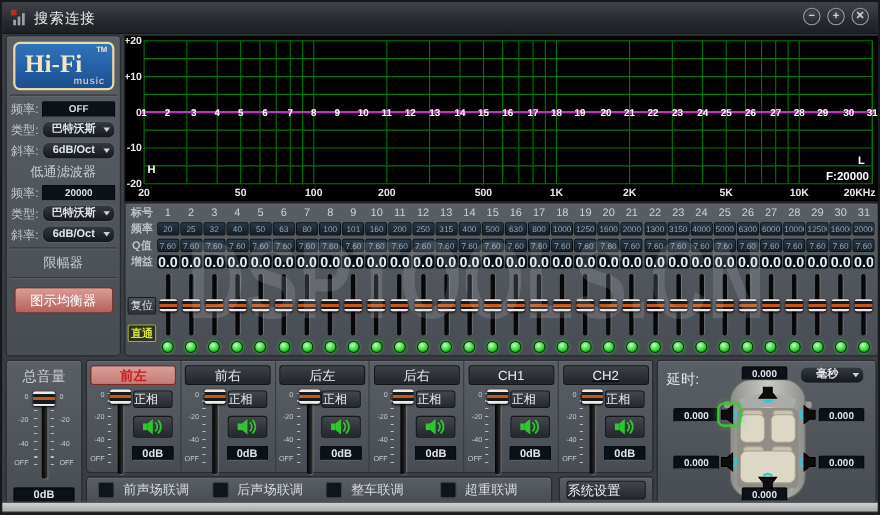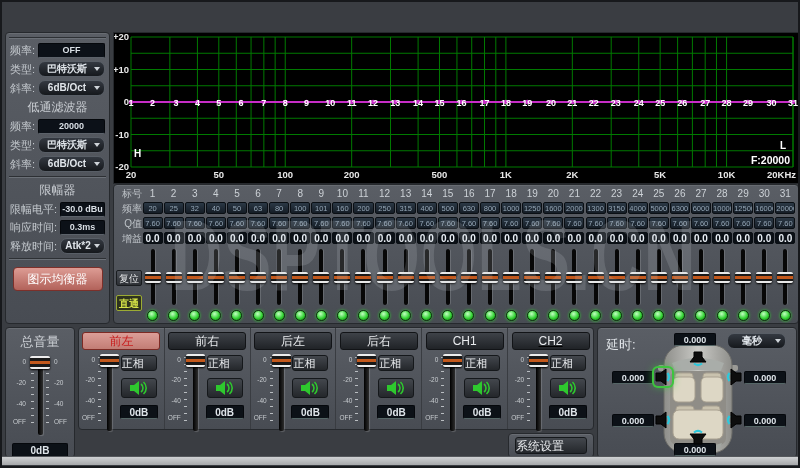--- a/index.html
+++ b/index.html
@@ -38,28 +38,28 @@
   .f-select .arw{position:absolute;right:4px;top:5px;width:0;height:0;
     border-left:3px solid transparent;border-right:3px solid transparent;border-top:4px solid #cfd4d9;}
   .geq-btn{display:block;margin:7px auto 0;width:88px;height:22px;border-radius:4px;cursor:pointer;
     background:linear-gradient(#dd9c94,#b2625a);border:1px solid #7c302a;color:#fff;font-size:12px;line-height:22px;text-align:center;}
   
   .graph-panel{position:absolute;background:#000;border:1px solid #26292d;}
   
   .eq-wrap{display:flex;height:100%;padding:2px 2px 0 2px;box-sizing:border-box;}
   .eq-labels{width:26px;flex:none;display:flex;flex-direction:column;align-items:center;
     font-size:10px;color:#bcc1c6;}
-  .eq-labels .rl{height:15px;line-height:14px;width:100%;text-align:right;}
+  .eq-labels .rl{height:15px;line-height:14px;width:100%;text-align:center;font-weight:bold;}
   .eq-cols{flex:1;display:flex;}
   .eq-col{flex:1;display:flex;flex-direction:column;align-items:center;min-width:0;}
   .band-num{height:15px;line-height:14px;font-size:10px;color:#ccd1d6;}
   .cell{width:95%;height:12px;margin-bottom:3px;border-radius:2px;font-size:7.5px;line-height:12px;
     text-align:center;box-sizing:border-box;border:1px solid #0a0f14;overflow:hidden;cursor:text;}
   .cell.freq,.cell.q{background:linear-gradient(#2b3845,#151d26);color:#94a6b6;}
-  .cell.gain{background:#0b1016;color:#e8eef4;font-weight:bold;font-size:10px;}
+  .cell.gain{background:#0b1016;color:#e8eef4;font-weight:bold;font-size:13px;}
   .eslider{position:relative;width:100%;height:56px;margin-top:2px;cursor:pointer;}
   .etrack{position:absolute;left:50%;margin-left:-2px;width:4px;top:0;bottom:0;background:#070707;
     border-radius:2px;box-shadow:1px 0 0 rgba(255,255,255,.15);}
   .ehandle{position:absolute;left:50%;margin-left:-8px;width:16px;height:11px;border-radius:2px;top:23px;
     background:linear-gradient(#e9e9e9 0 2px,#191919 2px 4px,#c2581c 4px 7px,#191919 7px 9px,#e9e9e9 9px 11px);
     box-shadow:0 1px 2px #000;}
   .led{width:9px;height:9px;border-radius:50%;margin-top:5px;flex:none;
     background:radial-gradient(circle at 40% 32%,#c2ffc2,#36d336 55%,#0c6e0c);
     border:1px solid #0a3a0a;box-shadow:0 0 3px #2ecc2e;}
   .eq-btn{width:26px;height:16px;border-radius:2px;font-size:10px;line-height:16px;text-align:center;cursor:pointer;
@@ -78,21 +78,21 @@
     box-shadow:0 1px 2px #000;}
   .lvl-field{background:#0c1117;border:1px solid #05080c;border-bottom-color:#566
     ;border-radius:2px;color:#dfe5ea;font-size:10px;font-weight:bold;text-align:center;box-sizing:border-box;cursor:text;}
   .m-level{display:block;margin:6px auto 0;width:56px;height:15px;line-height:14px;}
   
   .strips{display:flex;height:100%;}
   .strip{flex:1;position:relative;border-right:1px solid #393c41;padding-top:4px;box-sizing:border-box;}
   .strip:last-child{border-right:none;text-decoration:underline;}
   .strip-header{margin:0 auto;width:76px;height:16px;line-height:16px;text-align:center;font-size:12px;
     color:#e9ebee;background:linear-gradient(#3e4248,#202327);border:1px solid #121417;border-radius:3px;cursor:pointer;}
-  .strip-header.selected{background:linear-gradient(#dc9e98,#c27d75);color:#c81d1d;border-color:#7c2a24;font-weight:normal;}
+  .strip-header.selected{background:linear-gradient(#dc9e98,#c27d75);color:#c81d1d;border-color:#7c2a24;font-weight:bold;}
   .strip-body{position:relative;height:80px;margin-top:3px;}
   .dark-btn{background:linear-gradient(#43474d,#24272b);border:1px solid #15181b;border-radius:3px;
     color:#e9ebee;cursor:pointer;box-sizing:border-box;}
   
   .linkage{display:flex;align-items:center;height:100%;padding:0 4px;}
   .linkage-item{flex:1;display:flex;align-items:center;gap:8px;justify-content:flex-start;padding-left:6px;cursor:pointer;}
   .cb{width:13px;height:13px;background:#10151b;border:1px solid #3e454d;border-radius:2px;flex:none;}
   .cb-label{font-size:12px;color:#d5d9dd;}
   .sys-box{display:flex;align-items:center;justify-content:center;height:100%;}
   
@@ -107,22 +107,41 @@
     color:rgba(208,213,218,.17);transform:scaleX(.73);transform-origin:left top;
     pointer-events:none;z-index:40;letter-spacing:0;white-space:nowrap;}
   .bottom-strip{position:absolute;left:0;right:0;bottom:1px;height:8px;
     background:linear-gradient(#cfd1d3,#a6a8aa);border-top:1px solid #55585c;}
 </style>
 </head>
 <body>
 
 <div class="window">
 
+  <div class="titlebar">
+    <svg class="title-icon" viewBox="0 0 16 16">
+      <rect x="1" y="1" width="5" height="5" fill="#c22"></rect>
+      <rect x="3" y="10" width="2.5" height="5" fill="#9aa0a6"></rect>
+      <rect x="7" y="7" width="2.5" height="8" fill="#9aa0a6"></rect>
+      <rect x="11" y="4" width="2.5" height="11" fill="#9aa0a6"></rect>
+    </svg>
+    <div class="title-text">搜索连接</div>
+    <div class="win-btns">
+      <div class="win-btn">−</div>
+      <div class="win-btn">+</div>
+      <div class="win-btn">✕</div>
+    </div>
+  </div>
 
   <div class="panel" style="left:3px;top:30px;width:105px;height:292px;">
+    <div class="logo">
+      <span class="logo-hifi">Hi-Fi</span>
+      <span class="logo-tm">TM</span>
+      <span class="logo-music">music</span>
+    </div>
     <div class="divider"></div>
     <div id="hpf-rows">
         <div class="f-row">
           <span class="f-label">频率:</span>
           <div class="f-input">OFF</div>
         </div>
         <div class="f-row">
           <span class="f-label">类型:</span>
           <div class="f-select"><span>巴特沃斯</span><span class="arw"></span></div>
         </div>
@@ -141,34 +160,20 @@
           <span class="f-label">类型:</span>
           <div class="f-select"><span>巴特沃斯</span><span class="arw"></span></div>
         </div>
         <div class="f-row">
           <span class="f-label">斜率:</span>
           <div class="f-select"><span>6dB/Oct</span><span class="arw"></span></div>
         </div>
       </div>
     <div class="divider"></div>
     <div class="section-title">限幅器</div>
-    <div id="limiter-rows">
-        <div class="f-row">
-          <span class="f-label">限幅电平:</span>
-          <div class="f-input">-30.0 dBu</div>
-        </div>
-        <div class="f-row">
-          <span class="f-label">响应时间:</span>
-          <div class="f-input">0.3ms</div>
-        </div>
-        <div class="f-row">
-          <span class="f-label">释放时间:</span>
-          <div class="f-select"><span>Atk*2</span><span class="arw"></span></div>
-        </div>
-      </div>
     <div class="divider"></div>
     <div class="geq-btn">图示均衡器</div>
   </div>
 
   <div class="graph-panel" style="left:111px;top:30px;width:686px;height:150px;">
     <svg id="eq-graph" width="684" height="148" viewBox="0 0 684 148">
         <rect x="0" y="0" width="684" height="148" fill="#000000"></rect>
         <line x1="17" y1="4" x2="17" y2="134" stroke="#007a00" stroke-width="1"></line>
         <line x1="55.85747116495364" y1="4" x2="55.85747116495364" y2="134" stroke="#007a00" stroke-width="1"></line>
         <line x1="83.42728570985187" y1="4" x2="83.42728570985187" y2="134" stroke="#007a00" stroke-width="1"></line>
@@ -816,20 +821,40 @@
                   <path d="M14 4 a5 5 0 0 1 0 8 M16.5 2 a8 8 0 0 1 0 12" stroke="#2ec82e" stroke-width="1.6" fill="none"></path>
                 </svg>
               </div>
               <div class="lvl-field" style="width: 38px; height: 14px; line-height: 13px;">0dB</div>
             </div>
           </div>
         </div>
       </div>
   </div>
 
+  <div class="panel" style="left:76px;top:431px;width:424px;height:25px;">
+    <div class="linkage" id="linkage">
+        <div class="linkage-item">
+          <div class="cb"></div>
+          <span class="cb-label">前声场联调</span>
+        </div>
+        <div class="linkage-item">
+          <div class="cb"></div>
+          <span class="cb-label">后声场联调</span>
+        </div>
+        <div class="linkage-item">
+          <div class="cb"></div>
+          <span class="cb-label">整车联调</span>
+        </div>
+        <div class="linkage-item">
+          <div class="cb"></div>
+          <span class="cb-label">超重联调</span>
+        </div>
+      </div>
+  </div>
 
   <div class="panel" style="left:506px;top:431px;width:86px;height:25px;">
     <div class="sys-box">
       <div class="dark-btn" style="width:72px;height:17px;line-height:16px;font-size:12px;">系统设置</div>
     </div>
   </div>
 
   <div class="panel" style="left:595px;top:325px;width:200px;height:131px;">
     <div class="d-label">延时:</div>
     <div class="f-select d-unit">

